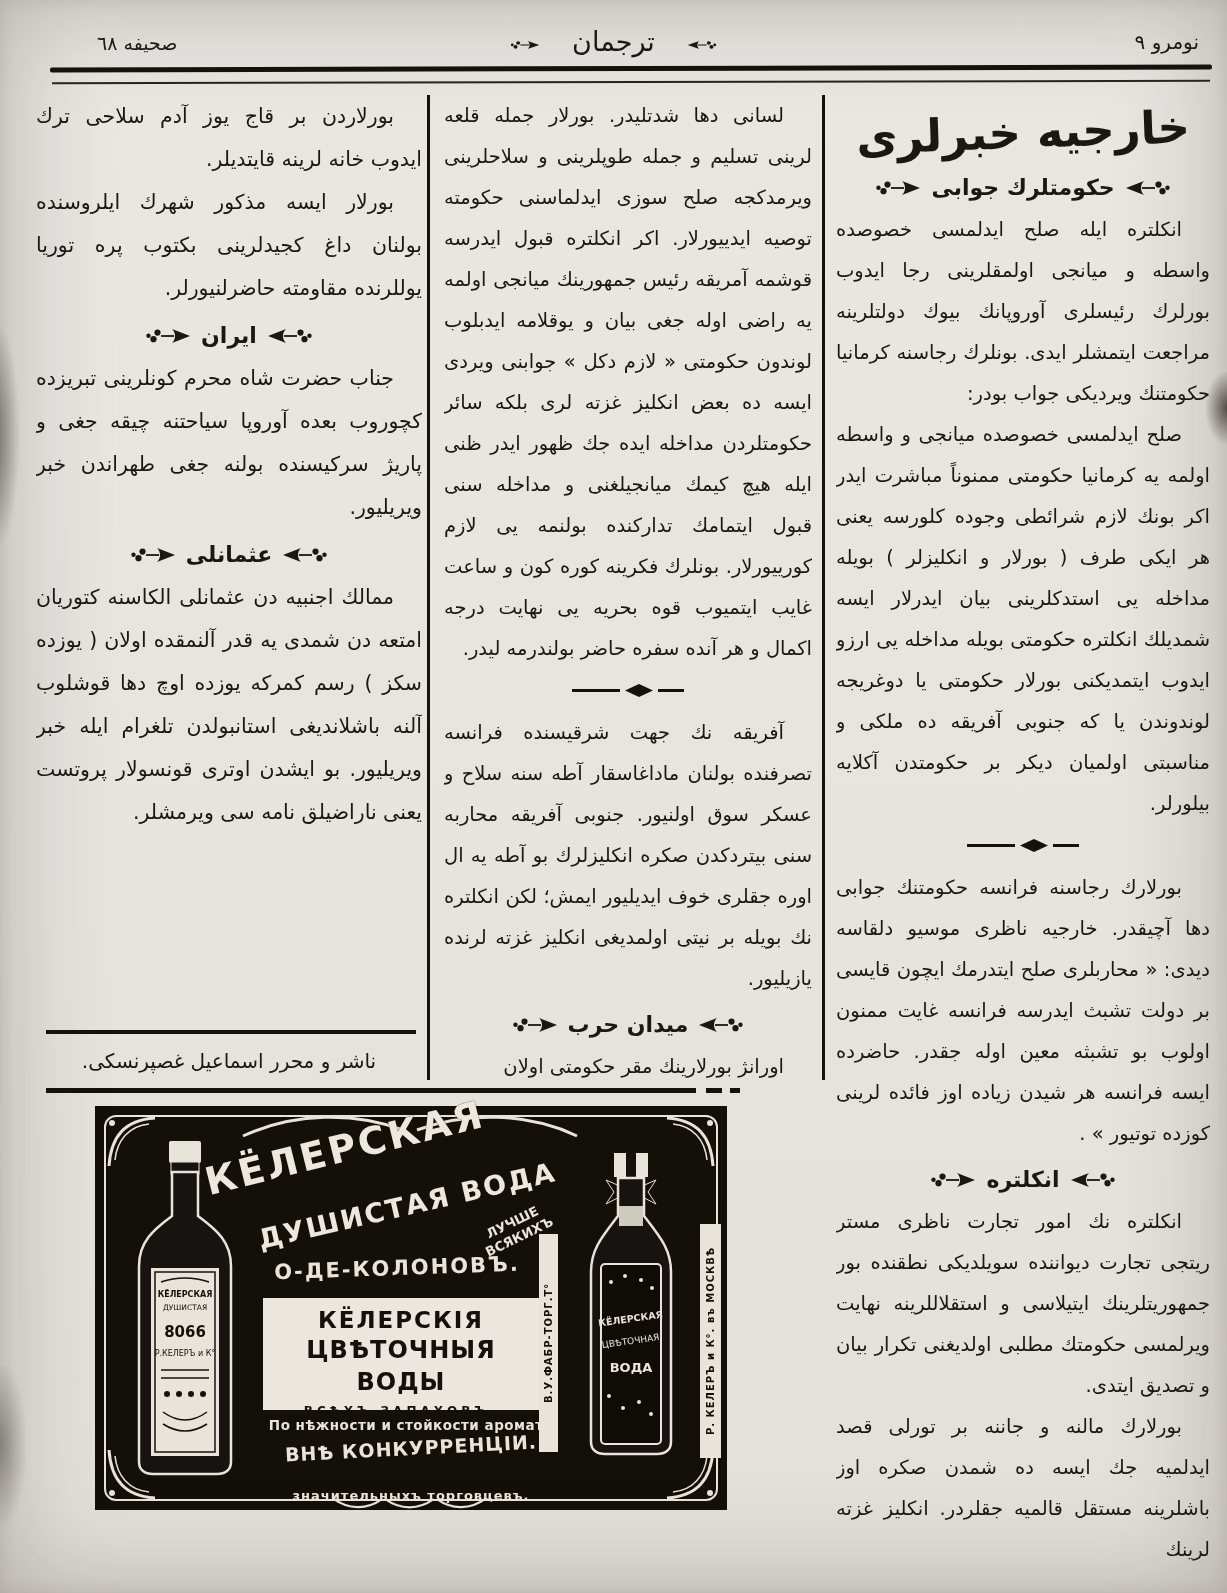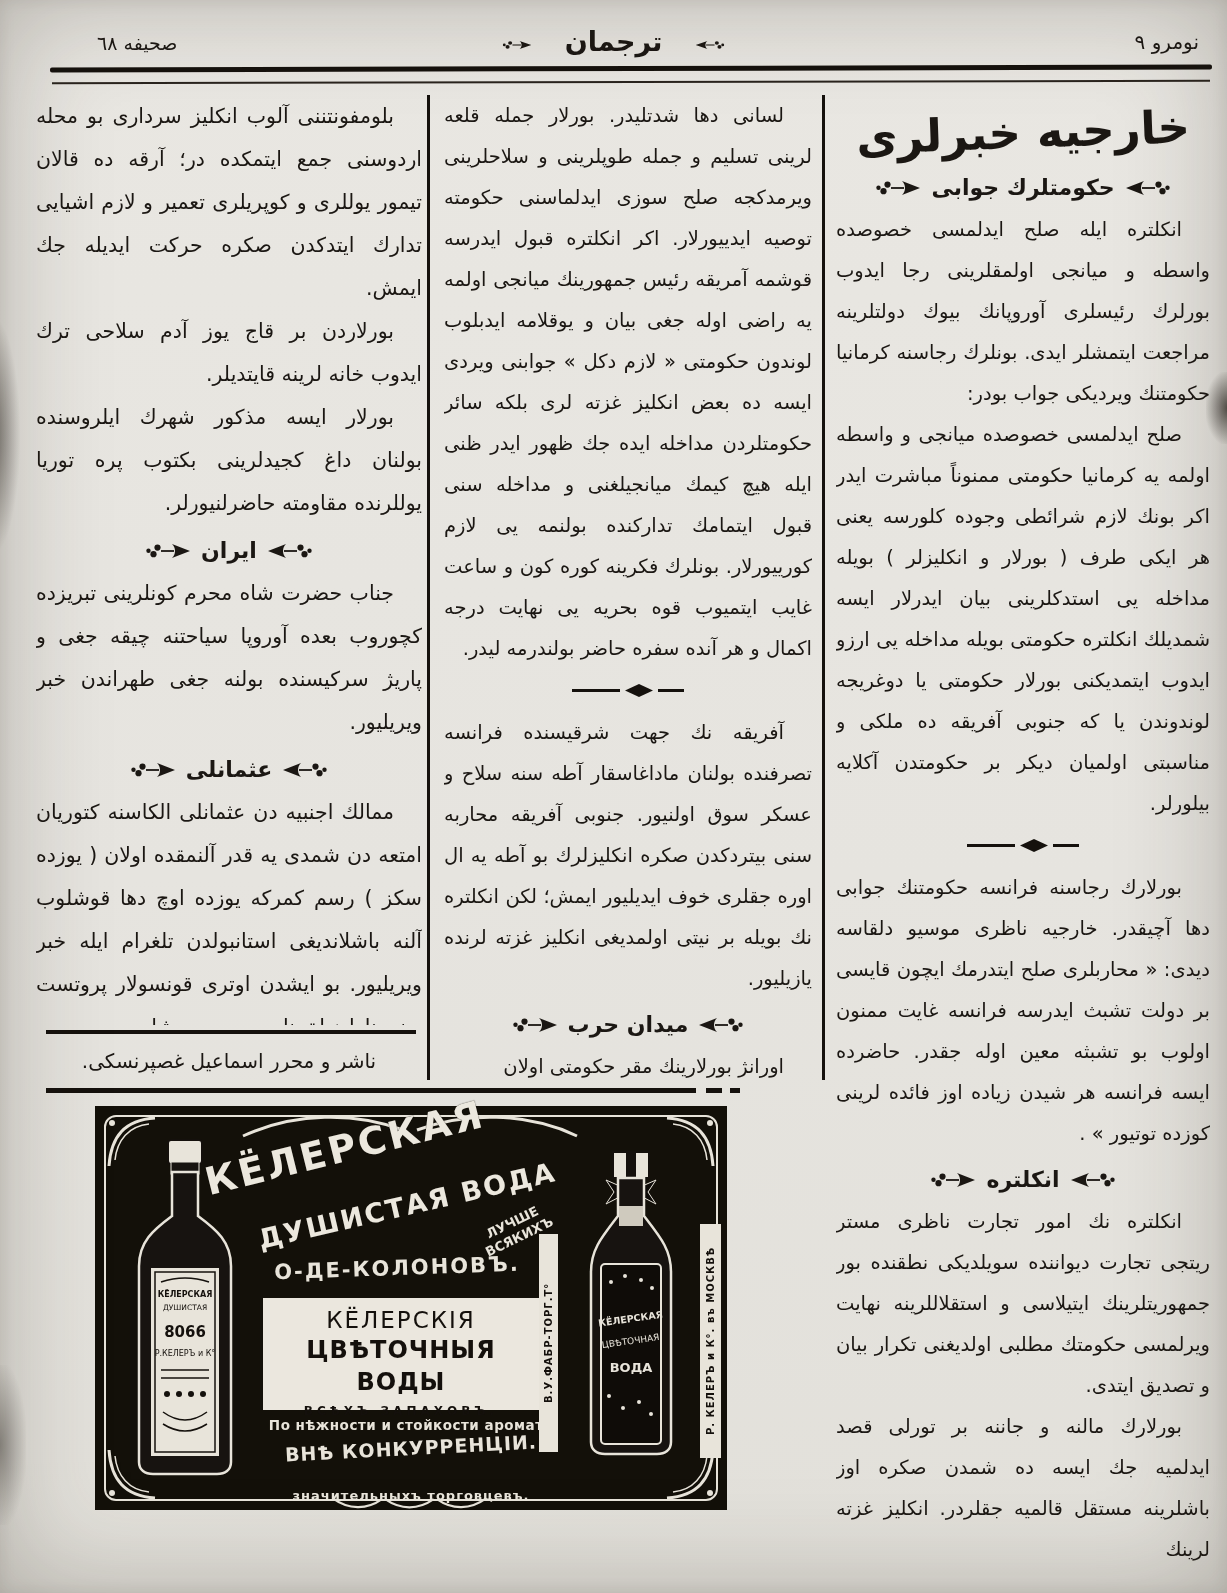--- a/index.html
+++ b/index.html
@@ -8,21 +8,21 @@
     background:linear-gradient(180deg,#e9e7e2 0%,#e6e4df 55%,#e2e0da 100%);
     font-family:"DejaVu Sans",sans-serif;color:#1b1713;
   }
   .page::after{content:"";position:absolute;inset:0;pointer-events:none;
     box-shadow:inset 0 0 110px rgba(45,38,30,.28), inset 0 0 16px rgba(45,38,30,.10);}
   
   .hdr-item{position:absolute;font-size:20px;direction:rtl;}
   .hdr-issue{right:28px;top:30px;}
   .hdr-page{left:52px;top:32px;font-size:19px;margin-left:45px;}
   .hdr-center{left:0;right:0;top:26px;text-align:center;}
-  .masthead{font-size:27px;font-weight:bold;letter-spacing:1px;margin:0 26px;}
+  .masthead{font-size:27px;font-weight:normal;letter-spacing:1px;margin:0 26px;}
   .rule-thick{position:absolute;left:50px;right:15px;top:66px;height:5px;background:#15110d;border-radius:2px;transform:rotate(-.15deg);}
   .rule-thin{position:absolute;left:52px;right:17px;top:81px;height:2px;background:#2a241e;transform:rotate(-.12deg);}
   
   .col{position:absolute;direction:rtl;text-align:justify;overflow:hidden;}
   .col-right{left:836px;top:100px;width:374px;height:1462px;}
   .col-mid{left:444px;top:95px;width:368px;height:987px;}
   .col-left{left:36px;top:95px;width:386px;height:930px;}
   .vrule{position:absolute;top:95px;height:985px;width:3px;background:#15110d;}
   .vr1{left:427px;} .vr2{left:822px;}
   p.para{margin:0;font-size:19.5px;line-height:41px;text-indent:28px;}
@@ -52,21 +52,21 @@
   .curl{position:absolute;}
   .c-tr{transform:scaleX(-1);} .c-bl{transform:scaleY(-1);} .c-br{transform:scale(-1,-1);}
   .t-brand1{left:104px;top:20px;width:292px;text-align:center;font-size:38px;font-weight:bold;
     letter-spacing:3px;transform:rotate(-14deg);color:#ece8de;text-shadow:0 0 1px #131009;}
   .t-brand2{left:156px;top:84px;width:312px;text-align:center;font-size:27px;font-weight:bold;
     letter-spacing:2px;transform:rotate(-13deg);color:#ece8de;}
   .t-better{left:366px;top:108px;width:110px;text-align:center;font-size:13px;font-weight:bold;
     line-height:16px;transform:rotate(-26deg);}
   .t-cologne{left:160px;top:150px;width:284px;text-align:center;font-size:21px;font-weight:bold;letter-spacing:2px;transform:rotate(-2deg);}
   .t-box{left:168px;top:192px;width:276px;height:112px;background:#ebe7de;color:#14100c;text-align:center;padding-top:8px;box-sizing:border-box;}
-  .t-box-l1{font-size:23px;font-weight:normal;letter-spacing:2px;line-height:28px;}
+  .t-box-l1{font-size:23px;font-weight:bold;letter-spacing:2px;line-height:28px;}
   .t-box-l2{font-size:24px;font-weight:bold;letter-spacing:1px;line-height:32px;}
   .t-box-l3{font-size:12px;font-weight:bold;letter-spacing:4px;line-height:26px;}
   .t-quality{left:146px;top:311px;width:340px;text-align:center;font-size:13.5px;font-weight:bold;letter-spacing:.5px;}
   .t-compet{left:180px;top:331px;width:272px;text-align:center;font-size:19px;font-weight:bold;letter-spacing:1px;transform:rotate(-3deg);}
   .t-sale{left:132px;top:356px;width:368px;text-align:center;line-height:24px;white-space:nowrap;z-index:3;}
   .t-sale .s-sm{font-size:13px;font-weight:bold;}
   .t-sale .s-lg{font-size:20px;font-weight:bold;letter-spacing:1px;}
   .t-sale2{left:178px;top:382px;width:276px;text-align:center;font-size:13px;font-weight:bold;letter-spacing:1px;z-index:3;}
   .strip{position:absolute;background:#e8e4da;color:#14100c;font-size:10px;font-weight:bold;
     writing-mode:vertical-rl;transform:rotate(180deg);text-align:center;letter-spacing:1px;
@@ -181,21 +181,20 @@
           <rect x="17" y="7.1" width="13" height="1.8" fill="currentColor"></rect>
           <circle cx="33.5" cy="4.6" r="3.1" fill="currentColor"></circle>
           <circle cx="37.5" cy="11.2" r="3.1" fill="currentColor"></circle>
           <circle cx="42.5" cy="7.8" r="2.2" fill="currentColor"></circle>
         </svg>
     </div>
     <p class="para">اورانژ بورلارينك مقر حكومتى اولان</p>
   </div>
 
   <div class="col col-left">
-    <p class="para">بلومفونتننى آلوب انكليز سردارى بو محله اردوسنى جمع ايتمكده در؛ آرقه ده قالان تيمور يوللرى و كوپريلرى تعمير و لازم اشيايى تدارك ايتدكدن صكره حركت ايديله جك ايمش.</p>
     <p class="para">بورلاردن بر قاج يوز آدم سلاحى ترك ايدوب خانه لرينه قايتديلر.</p>
     <p class="para">بورلار ايسه مذكور شهرك ايلروسنده بولنان داغ كجيدلرينى بكتوب پره توريا يوللرنده مقاومته حاضرلنيورلر.</p>
     <div class="sec-head">
       <svg class="orn" width="46" height="16" viewBox="0 0 46 16">
           <path d="M1,8 L19,1 C15,4.5 15,11.5 19,15 Z" fill="currentColor"></path>
           <rect x="17" y="7.1" width="13" height="1.8" fill="currentColor"></rect>
           <circle cx="33.5" cy="4.6" r="3.1" fill="currentColor"></circle>
           <circle cx="37.5" cy="11.2" r="3.1" fill="currentColor"></circle>
           <circle cx="42.5" cy="7.8" r="2.2" fill="currentColor"></circle>
         </svg>

